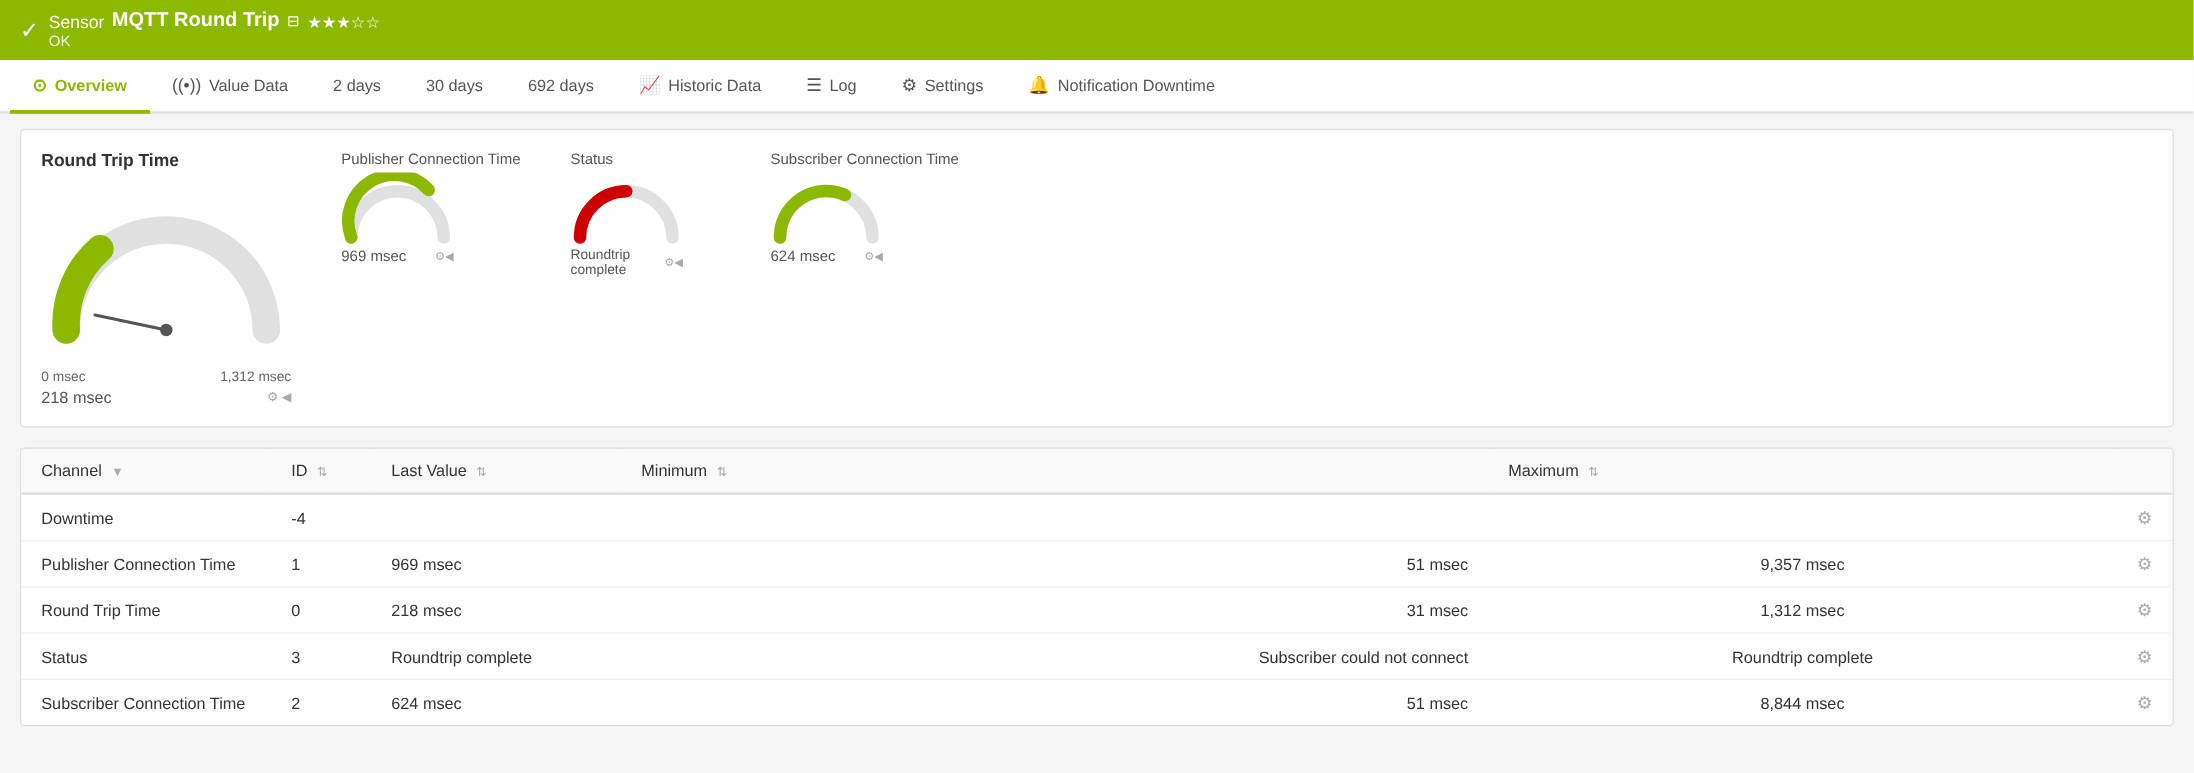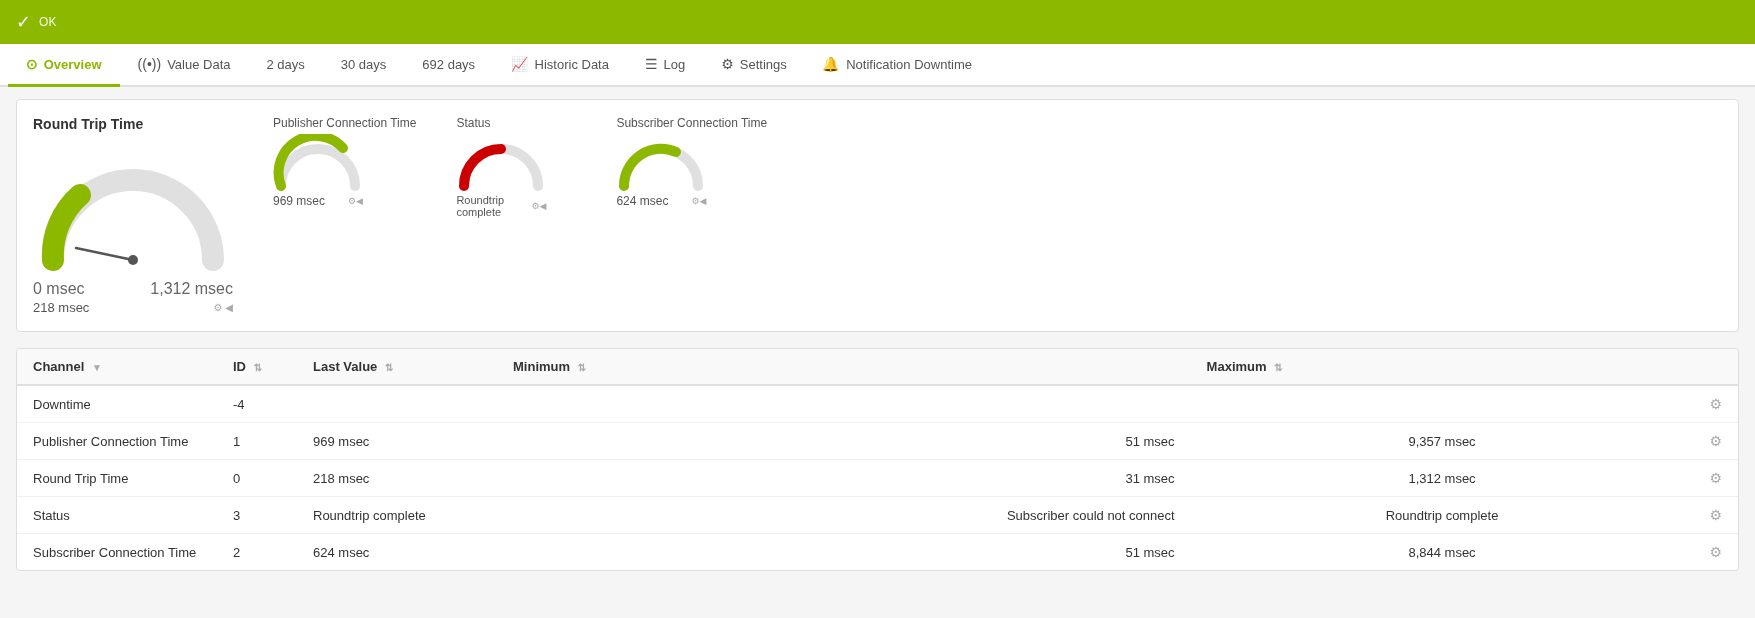--- a/index.html
+++ b/index.html
@@ -71,42 +71,42 @@
     .small-gauge-container {
       display: flex;
       flex-direction: column;
       align-items: flex-start;
       min-width: 120px;
     }
     .small-gauge-title { font-size: 12px; color: #555; margin-bottom: 4px; }
 
     
     .gauge-wrapper { position: relative; display: flex; flex-direction: column; align-items: center; }
-    .gauge-bottom-row { display: flex; justify-content: space-between; width: 100%; font-size: 16px; color: #666; margin-top: 0; }
+    .gauge-bottom-row { display: flex; justify-content: space-between; width: 100%; font-size: 11px; color: #666; margin-top: 12px; }
 
     
     .table-panel {
       background: #fff;
       border: 1px solid #ddd;
       border-radius: 4px;
       padding: 0;
       overflow: hidden;
     }
     .data-table {
       width: 100%;
       border-collapse: collapse;
     }
     .data-table th {
       background: #f9f9f9;
       border-bottom: 2px solid #e0e0e0;
       padding: 10px 16px;
       text-align: left;
       font-size: 13px;
       color: #333;
-      font-weight: bold;
+      font-weight: normal;
     }
     .data-table th .sort-icon { color: #aaa; font-size: 10px; margin-left: 4px; }
     .data-table td {
       padding: 10px 16px;
       border-bottom: 1px solid #f0f0f0;
       font-size: 13px;
       color: #333;
     }
     .data-table tr:last-child td { border-bottom: none; }
     .col-channel { width: 200px; }
@@ -116,20 +116,26 @@
     .col-max { text-align: center; }
     .col-action { width: 40px; text-align: right; }
     .action-icon { color: #aaa; cursor: pointer; font-size: 14px; }
   </style>
 </head>
 <body>
 
 <div class="header-bar">
   <span class="header-check">✓</span>
   <div>
+    <div style="display:flex;align-items:center;gap:6px;">
+      <span style="color:#fff;font-size:14px;">Sensor</span>
+      <span style="color:#fff;font-size:16px;font-weight:bold;">MQTT Round Trip</span>
+      <span style="color:#fff;font-size:12px;">⊟</span>
+      <span style="color:#fff;font-size:13px;">★★★☆☆</span>
+    </div>
     <div style="color:#fff;font-size:12px;opacity:0.9;">OK</div>
   </div>
 </div>
 
 <div class="tab-nav">
   <div class="tab-item active">
     <span class="tab-icon">⊙</span>
     <span>Overview</span>
   </div>
   <div class="tab-item">

